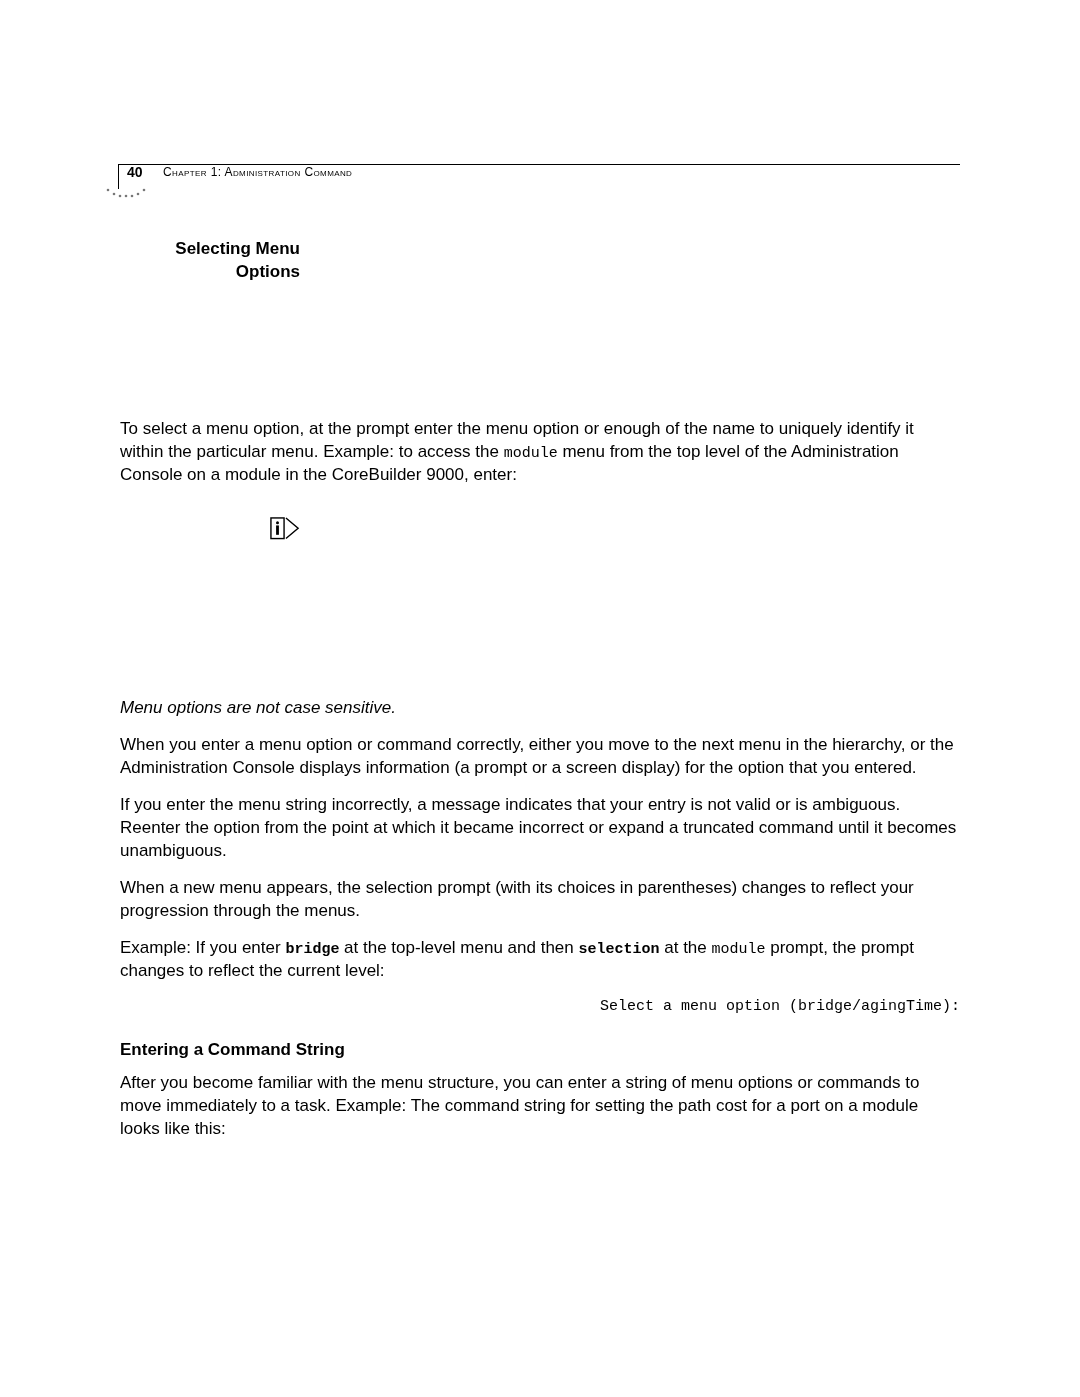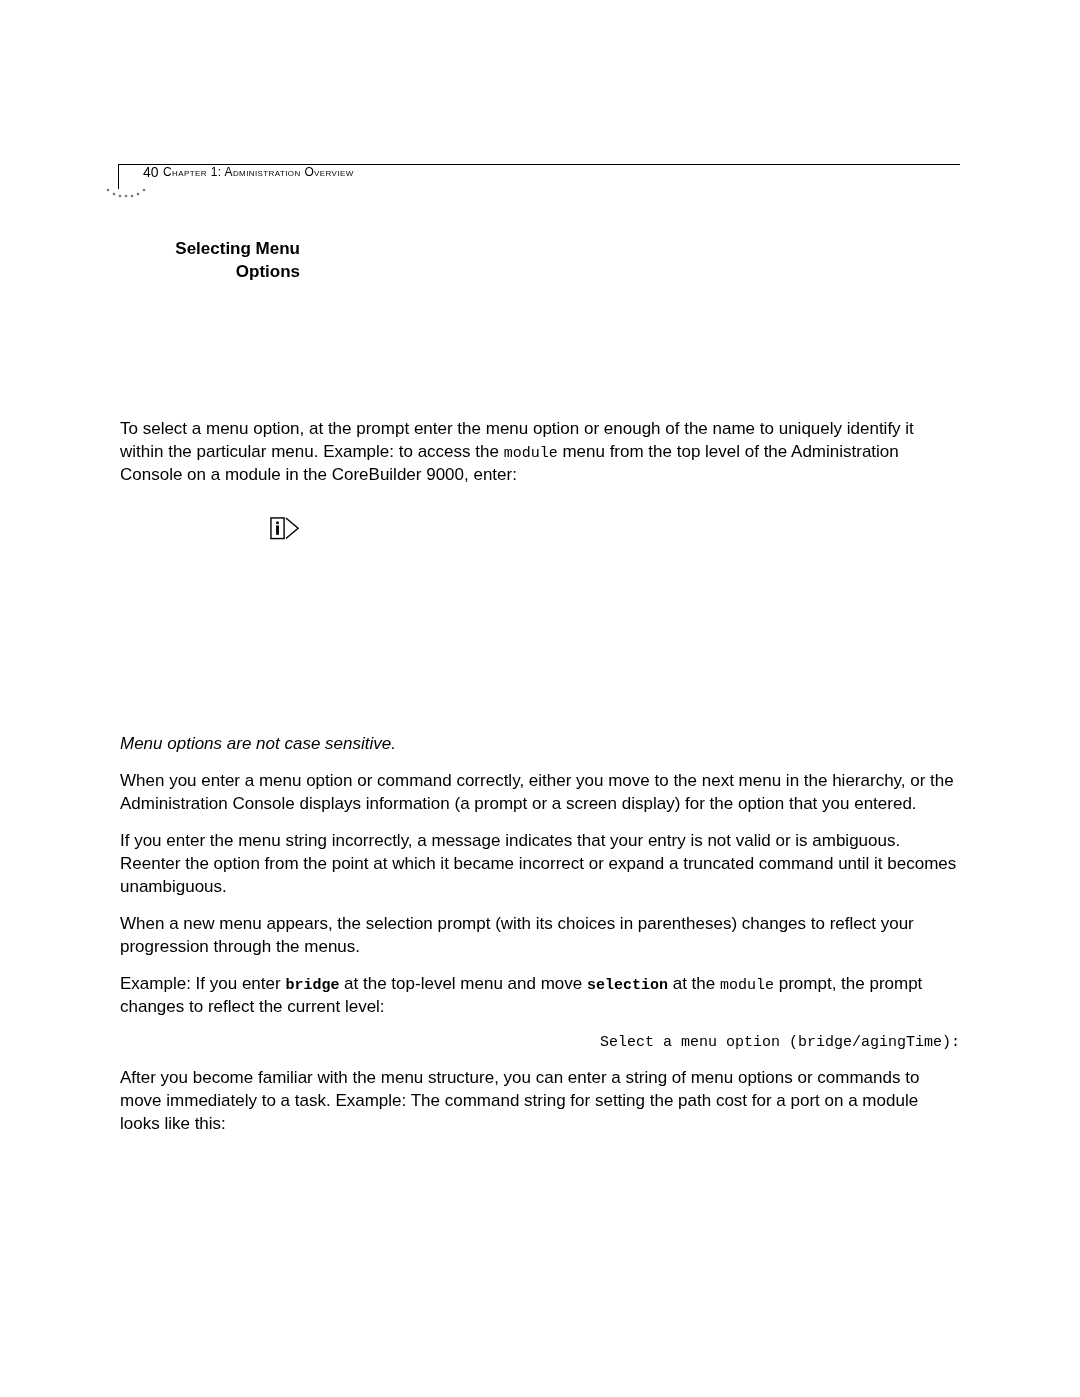--- a/index.html
+++ b/index.html
@@ -26,23 +26,22 @@
     right: 120px;
     height: 24px;
     border-left: 1.5px solid #000;
     border-top: 1.5px solid #000;
     padding-left: 10px;
   }
   .hdr .pgnum {
     position: absolute;
     left: 8px;
     top: -2px;
-    font-weight: 400;
+    font-weight: 700;
     font-size: 14px;
-    margin-left: 16px;
   }
   .hdr .chap {
     position: absolute;
     left: 44px;
     top: -1px;
     font-size: 12px;
     letter-spacing: 0.4px;
     font-variant: small-caps;
   }
   .dots {
@@ -90,32 +89,32 @@
   .mono, code {
     font-family: "Courier New", Courier, monospace;
     font-size: 15px;
     text-align: right;
   }
   .monoB {
     font-family: "Courier New", Courier, monospace;
     font-size: 15px;
     font-weight: 700;
   }
-  .em { font-style: italic; margin-top: 36px; }
+  .em { font-style: italic; }
   .subhead { font-weight: 700; margin-top: 22px; margin-bottom: 10px; }
   .sp { height: 14px; }
 </style>
 </head>
 <body>
 
 <div class="page">
 
   <div class="hdr">
     <span class="pgnum">40</span>
-    <span class="chap">Chapter 1: Administration Overview</span>
+    <span class="chap">Chapter 1: Administration Command</span>
   </div>
 
   <div class="dots">
     <svg viewBox="0 0 48 20">
       <g fill="#777">
         <circle cx="4" cy="8" r="1.3"></circle>
         <circle cx="10" cy="12" r="1.3"></circle>
         <circle cx="16" cy="14" r="1.3"></circle>
         <circle cx="22" cy="14" r="1.3"></circle>
         <circle cx="28" cy="14" r="1.3"></circle>
@@ -151,22 +150,23 @@
             <polyline points="17,1 30,12 17,23" fill="none" stroke="#000" stroke-width="1.5" stroke-linejoin="miter"></polyline>
           </svg>
         </span>
       </div>
       <div class="body">
         <p class="em">Menu options are not case sensitive.</p>
         <p>When you enter a menu option or command correctly, either you move to the next menu in the hierarchy, or the Administration Console displays information (a prompt or a screen display) for the option that you entered.</p>
         <p>If you enter the menu string incorrectly, a message indicates that your entry is not valid or is ambiguous. Reenter the option from the point at which it became incorrect or expand a truncated command until it becomes unambiguous.</p>
         <p>When a new menu appears, the selection prompt (with its choices in parentheses) changes to reflect your progression through the menus.</p>
         <p>
-          <span>Example: If you enter </span><span class="monoB">bridge</span><span> at the top-level menu and move </span><span class="monoB">selection</span><span> at the </span><span class="mono">module</span><span> prompt, the prompt changes to reflect the current level:</span>
+          <span>Example: If you enter </span><span class="monoB">bridge</span><span> at the top-level menu and then </span><span class="monoB">selection</span><span> at the </span><span class="mono">module</span><span> prompt, the prompt changes to reflect the current level:</span>
         </p>
         <p class="mono">Select a menu option (bridge/agingTime):</p>
 
+        <p class="subhead">Entering a Command String</p>
         <p>After you become familiar with the menu structure, you can enter a string of menu options or commands to move immediately to a task. Example: The command string for setting the path cost for a port on a module looks like this:</p>
       </div>
     </div>
 
   </div>
 </div>
 
 </body></html>

